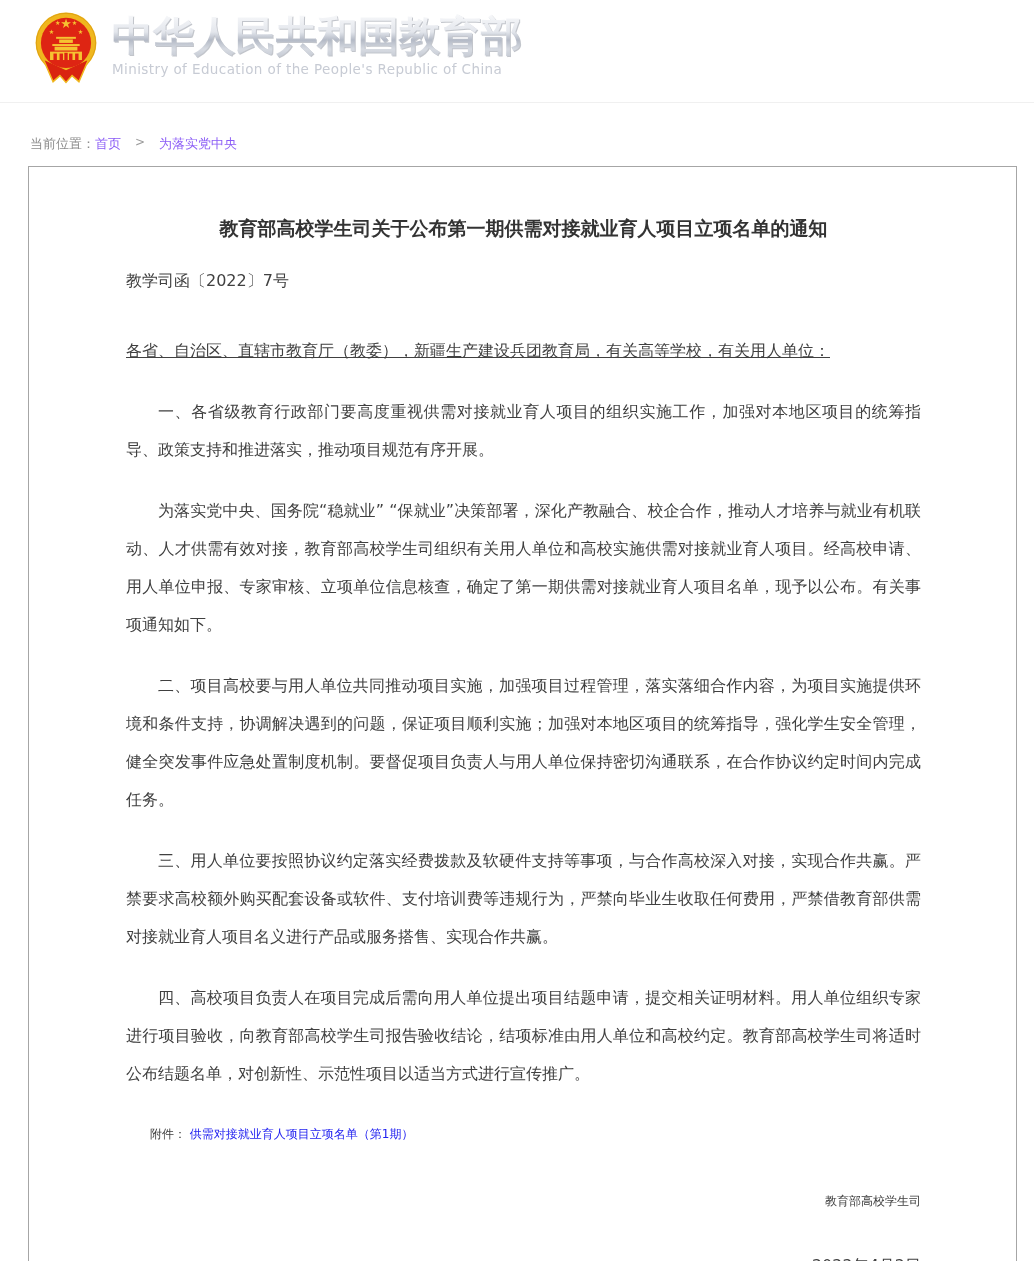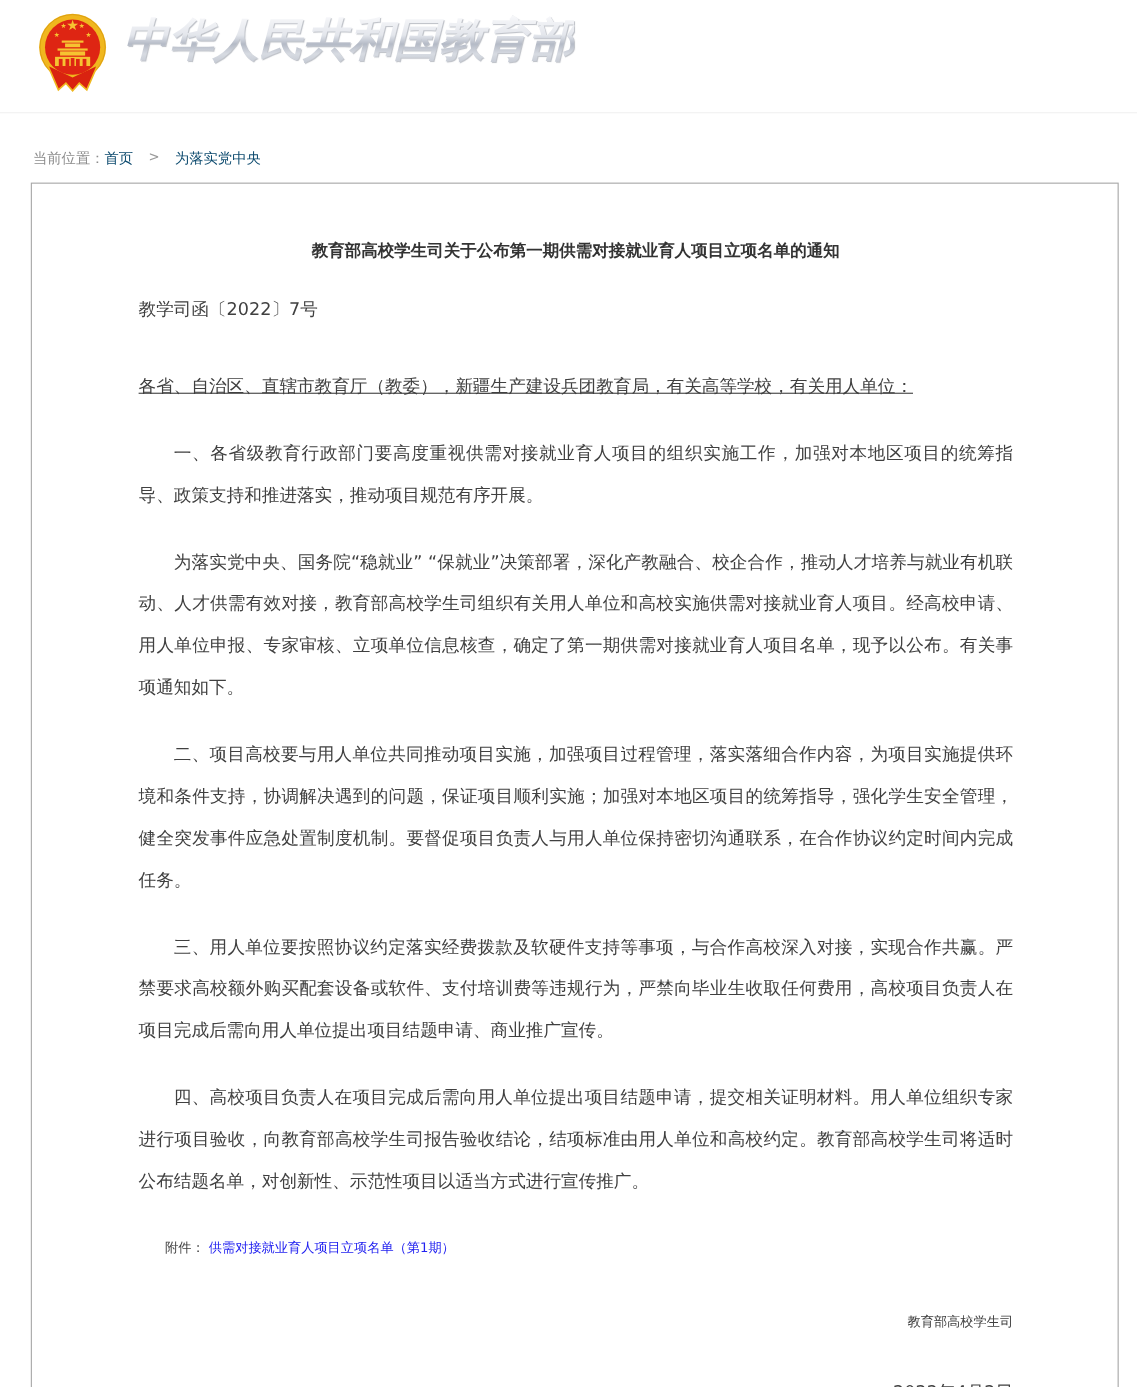--- a/index.html
+++ b/index.html
@@ -26,56 +26,55 @@
     font-size: 41px;
     font-weight: bold;
     line-height: 1.1;
     letter-spacing: 0px;
     background: linear-gradient(180deg, #f7f8fa 0%, #e3e6ec 40%, #b4bac6 58%, #d7dbe2 78%, #c2c7d1 100%);
     -webkit-background-clip: text;
     background-clip: text;
     color: transparent;
     filter: drop-shadow(1px 1px 0.5px rgba(120,126,140,0.45));
     white-space: nowrap;
-    font-style: italic;
   }
   .site-name-en {
     margin-top: 2px;
     font-size: 13.5px;
     color: #c7cbd4;
     letter-spacing: 0.4px;
     white-space: nowrap;
   }
 
   
   .breadcrumb {
     margin: 32px 16px 0 30px;
     font-size: 13px;
     color: #8c8c8c;
     display: flex;
     align-items: flex-start;
   }
-  .breadcrumb .crumb-link { color: #0c4a6e; text-decoration: none; cursor: pointer; font-family: Liberation Mono, monospace; }
+  .breadcrumb .crumb-link { color: #8b5cf6; text-decoration: none; cursor: pointer; font-family: Liberation Mono, monospace; }
   .breadcrumb .sep { margin: 0 14px; color: #9a9a9a; font-size: 12px; }
 
   
   .content-box {
     position: absolute;
     left: 28px;
     top: 166px;
     width: 989px;
     height: 1400px; 
     border: 1px solid #a6a6a6;
     background: #ffffff;
   }
   .doc { padding: 46px 95px 0 97px; }
 
   .doc-title {
     text-align: center;
-    font-size: 15px;
+    font-size: 19px;
     font-weight: bold;
     color: #333333;
     line-height: 30px;
     margin: 0;
   }
   .doc-number {
     text-align: left;
     font-size: 16px;
     color: #404040;
     margin-top: 28px;
@@ -150,20 +149,21 @@
       <g fill="#de2513">
         <rect x="33.5" y="61" width="4.5" height="8.5"></rect>
         <rect x="41.5" y="61" width="4.5" height="8.5"></rect>
         <rect x="47.8" y="60" width="4.4" height="9.5"></rect>
         <rect x="54" y="61" width="4.5" height="8.5"></rect>
         <rect x="62" y="61" width="4.5" height="8.5"></rect>
       </g>
     </svg>
     <div class="logo-text">
       <div class="site-name-cn">中华人民共和国教育部</div>
+      <div class="site-name-en">Ministry of Education of the People's Republic of China</div>
     </div>
   </div>
 </div>
 
 <div class="breadcrumb">
   <span>当前位置：</span>
   <a class="crumb-link">首页</a>
   <span class="sep">&gt;</span>
   <a class="crumb-link">为落实党中央</a>
 </div>
@@ -173,21 +173,21 @@
 
     <h1 class="doc-title">教育部高校学生司关于公布第一期供需对接就业育人项目立项名单的通知</h1>
 
     <div class="doc-number">教学司函〔2022〕7号</div>
 
     <div class="salutation">各省、自治区、直辖市教育厅（教委），新疆生产建设兵团教育局，有关高等学校，有关用人单位：</div>
 
     <p class="body-para">一、各省级教育行政部门要高度重视供需对接就业育人项目的组织实施工作，加强对本地区项目的统筹指导、政策支持和推进落实，推动项目规范有序开展。</p>
     <p class="body-para">为落实党中央、国务院“稳就业” “保就业”决策部署，深化产教融合、校企合作，推动人才培养与就业有机联动、人才供需有效对接，教育部高校学生司组织有关用人单位和高校实施供需对接就业育人项目。经高校申请、用人单位申报、专家审核、立项单位信息核查，确定了第一期供需对接就业育人项目名单，现予以公布。有关事项通知如下。</p>
     <p class="body-para">二、项目高校要与用人单位共同推动项目实施，加强项目过程管理，落实落细合作内容，为项目实施提供环境和条件支持，协调解决遇到的问题，保证项目顺利实施；加强对本地区项目的统筹指导，强化学生安全管理，健全突发事件应急处置制度机制。要督促项目负责人与用人单位保持密切沟通联系，在合作协议约定时间内完成任务。</p>
-    <p class="body-para">三、用人单位要按照协议约定落实经费拨款及软硬件支持等事项，与合作高校深入对接，实现合作共赢。严禁要求高校额外购买配套设备或软件、支付培训费等违规行为，严禁向毕业生收取任何费用，高校项目负责人在项目完成后需向用人单位提出项目结题申请、商业推广宣传。</p>
+    <p class="body-para">三、用人单位要按照协议约定落实经费拨款及软硬件支持等事项，与合作高校深入对接，实现合作共赢。严禁要求高校额外购买配套设备或软件、支付培训费等违规行为，严禁向毕业生收取任何费用，严禁借教育部供需对接就业育人项目名义进行产品或服务搭售、实现合作共赢。</p>
     <p class="body-para">四、高校项目负责人在项目完成后需向用人单位提出项目结题申请，提交相关证明材料。用人单位组织专家进行项目验收，向教育部高校学生司报告验收结论，结项标准由用人单位和高校约定。教育部高校学生司将适时公布结题名单，对创新性、示范性项目以适当方式进行宣传推广。</p>
 
     <div class="attachment">
       <span>附件：</span>
       <a class="attachment-link">供需对接就业育人项目立项名单（第1期）</a>
     </div>
 
     <div class="signature">教育部高校学生司</div>
 
     <div class="doc-date">2022年4月2日</div>

